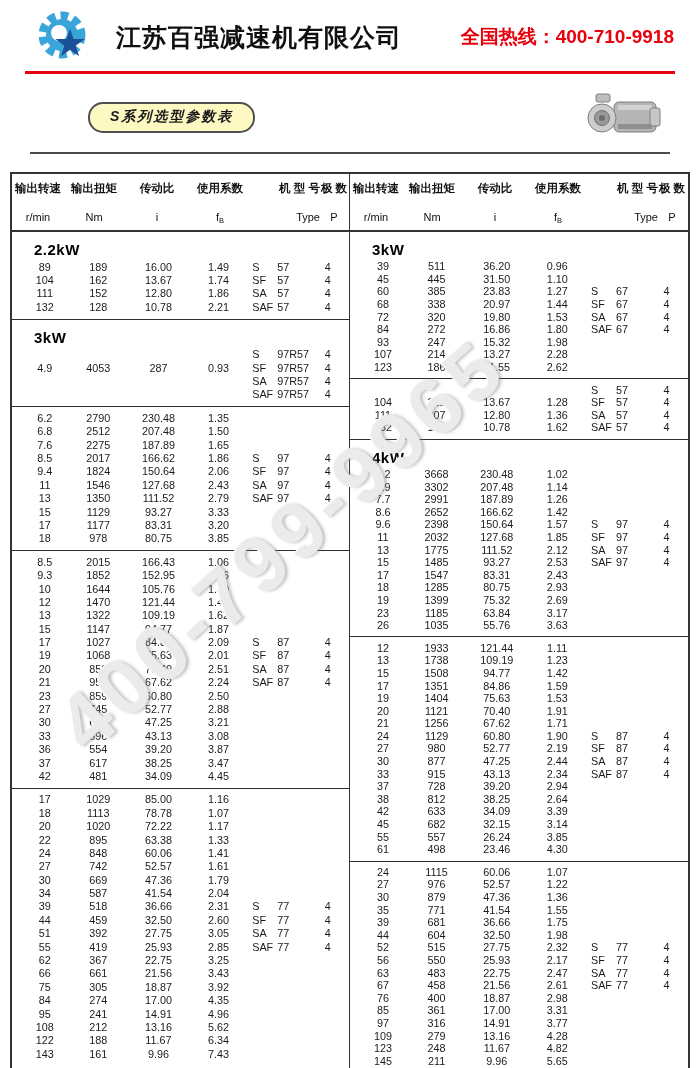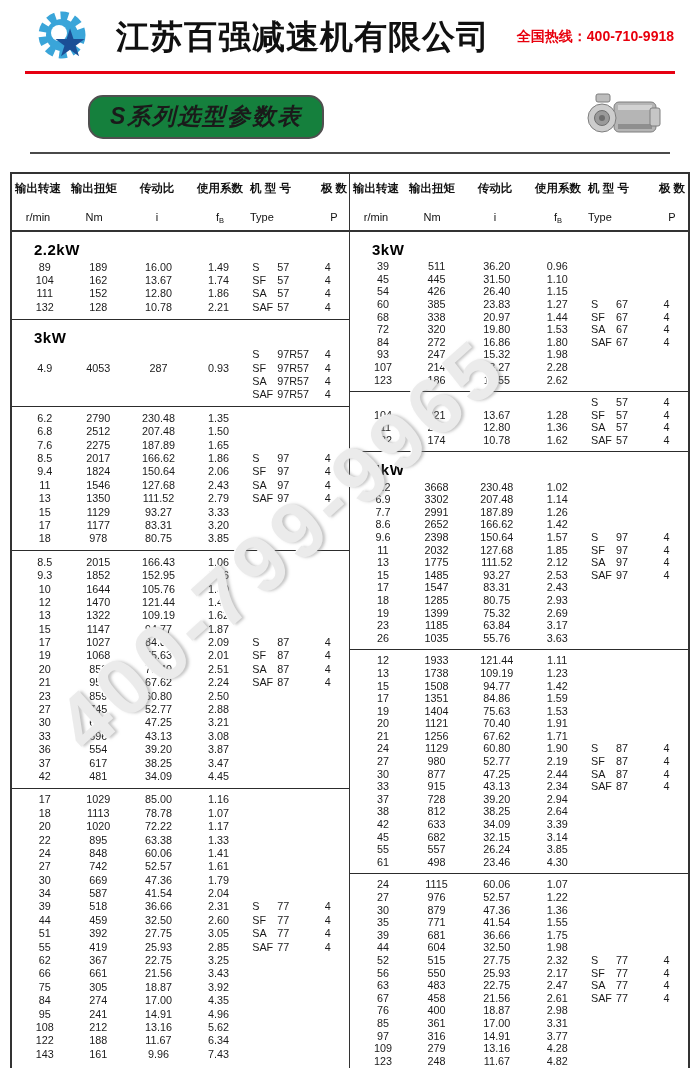--- a/index.html
+++ b/index.html
@@ -1,23 +1,23 @@
 <!DOCTYPE html>
 <html><head>
 <meta charset="utf-8">
 <style>
   html,body{margin:0;padding:0;}
   body{width:700px;height:1068px;background:#fff;font-family:"Liberation Sans",sans-serif;position:relative;overflow:hidden;}
   .header{display:flex;align-items:center;padding:7px 26px 3px 32px;height:60px;}
   .logo{width:74px;height:58px;flex:0 0 auto;}
-  .company{font-size:33px;font-weight:bold;color:#101010;margin-left:10px;letter-spacing:1px;white-space:nowrap;}
-  .hotline{margin-left:auto;color:#e8000d;font-size:14px;font-weight:bold;white-space:nowrap;}
+  .company{font-size:25px;font-weight:bold;color:#101010;margin-left:10px;letter-spacing:1px;white-space:nowrap;}
+  .hotline{margin-left:auto;color:#e8000d;font-size:19px;font-weight:bold;white-space:nowrap;}
   .red-rule{height:3px;background:#e60012;margin:1px 25px 0;}
   .banner{display:flex;align-items:center;padding:16px 34px 4px 88px;}
-  .badge{border:2px solid #4f4f4f;border-radius:15px;padding:4px 20px 5px;font-style:italic;font-weight:bold;font-size:23px;letter-spacing:2px;color:#1a1a1a;background:#15803d;}
+  .badge{border:2px solid #4f4f4f;border-radius:15px;padding:4px 20px 5px;font-style:italic;font-weight:bold;font-size:14px;letter-spacing:2px;color:#1a1a1a;background:#fef9c3;}
   .photo{margin-left:auto;width:82px;height:54px;}
   .dark-rule{height:2px;background:#4a4a4a;margin:4px 30px 0;}
   .watermark{position:absolute;left:70px;top:690px;transform:rotate(-42deg);transform-origin:0 50%;
      font-size:80px;font-weight:bold;letter-spacing:6px;white-space:nowrap;color:#ebebeb;
      text-shadow:2px 2px 3px rgba(140,140,140,0.5), -1px -1px 0 #fff;z-index:3;pointer-events:none;}
   .table{position:relative;margin:18px 10px 0;border:2px solid #333;display:flex;height:1068px;box-sizing:border-box;background:transparent;z-index:1;}
   .half{width:50%;box-sizing:border-box;}
   .half.left{border-right:1px solid #333;}
   .colhead{display:flex;border-bottom:2px solid #333;padding:7px 0 5px;}
   .hcell{text-align:center;}
@@ -27,21 +27,21 @@
   .sec{font-size:15px;font-weight:bold;color:#000;padding:5px 0 2px 14px;letter-spacing:0.5px;}
   .block{padding:4px 8px 5px;}
   .block.sep{border-top:1px solid #2c2c2c;}
   .row{display:flex;align-items:center;}
   .half.left .row{height:13.4px;}
   .half.right .row{height:12.6px;}
   .c{font-size:10.8px;color:#1a1a1a;text-align:center;box-sizing:border-box;white-space:nowrap;}
   .c0{width:52px;} .c1{width:60px;} .c2{width:66px;} .c3{width:60px;}
   .c4{width:70px;text-align:left;padding-left:5px;}
   .c5{width:28px;}
-  .hcell.c4{text-align:left;padding-left:0;}
+  .hcell.c4{text-align:right;padding-left:0;}
   .tpre{display:inline-block;width:25px;}
 </style>
 </head>
 <body>
 
 <div class="page">
 
   <div class="header">
     <svg class="logo" viewBox="0 0 74 58">
       <circle cx="30" cy="27" r="19" fill="none" stroke="#3aa5d9" stroke-width="9" stroke-dasharray="7.5 5"></circle>
@@ -591,28 +591,20 @@
           </div>
           <div class="row">
             <div class="c c0">45</div>
             <div class="c c1">445</div>
             <div class="c c2">31.50</div>
             <div class="c c3">1.10</div>
             <div class="c c4"></div>
             <div class="c c5"></div>
           </div>
           <div class="row">
-            <div class="c c0">54</div>
-            <div class="c c1">426</div>
-            <div class="c c2">26.40</div>
-            <div class="c c3">1.15</div>
-            <div class="c c4"></div>
-            <div class="c c5"></div>
-          </div>
-          <div class="row">
             <div class="c c0">60</div>
             <div class="c c1">385</div>
             <div class="c c2">23.83</div>
             <div class="c c3">1.27</div>
             <div class="c c4"><span class="tpre">S</span>67</div>
             <div class="c c5">4</div>
           </div>
           <div class="row">
             <div class="c c0">68</div>
             <div class="c c1">338</div>

